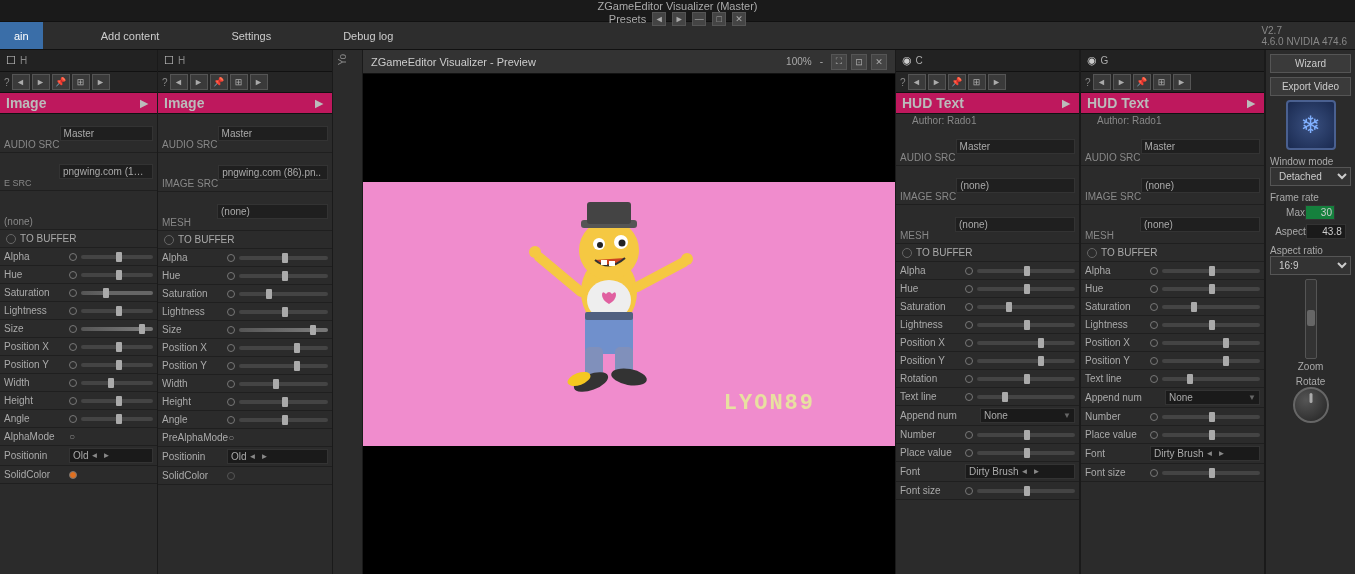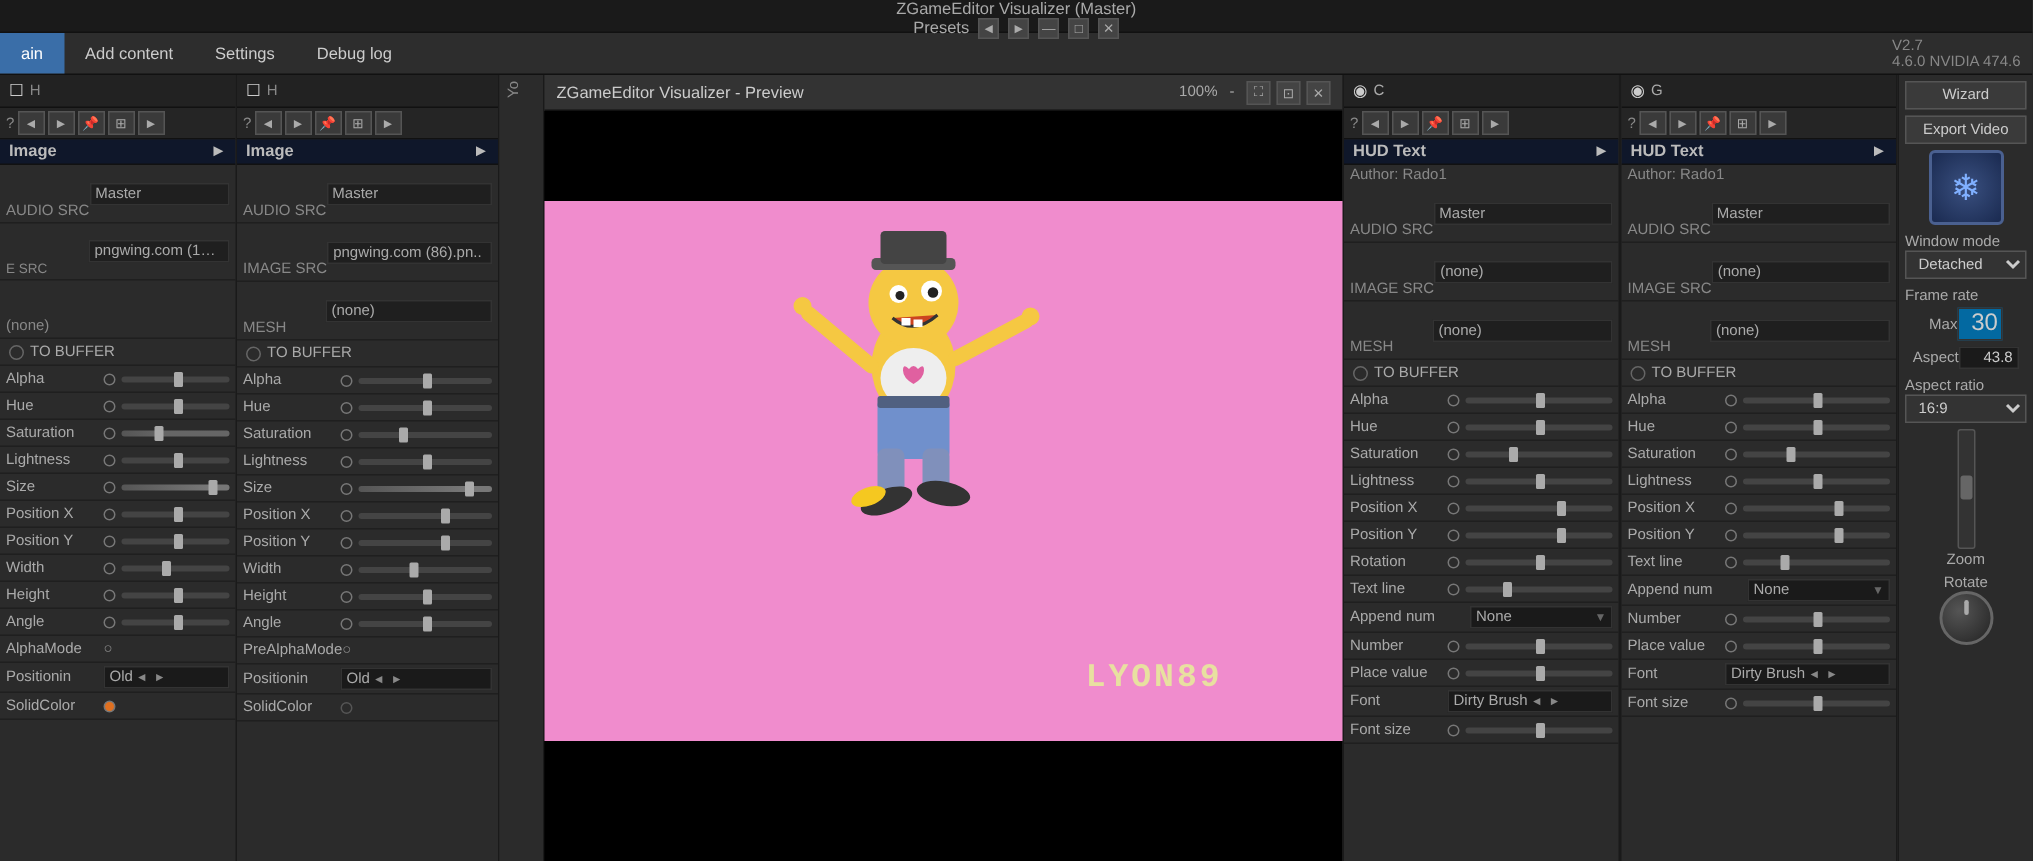--- a/index.html
+++ b/index.html
@@ -35,20 +35,21 @@
       font-size: 9px; color: #aaa;
     }
 
     
     .menu-bar {
       background: #2d2d2d;
       height: 28px;
       display: flex;
       align-items: center;
       border-bottom: 1px solid #111;
+      gap: 44px;
     }
     .menu-tab {
       padding: 4px 14px;
       color: #ccc;
       cursor: pointer;
       font-size: 11px;
       height: 100%;
       display: flex;
       align-items: center;
     }
@@ -105,23 +106,23 @@
       border: 1px solid #555;
       color: #aaa;
       cursor: pointer;
       display: inline-flex;
       align-items: center;
       justify-content: center;
       font-size: 9px;
     }
 
     .section-label {
-      background: #0f172a;
+      background: #be185d;
       color: #bbb;
-      font-size: 11px;
+      font-size: 14px;
       font-weight: bold;
       padding: 2px 6px;
       border-bottom: 1px solid #111;
     }
 
     
     .panel-body {
       flex: 1;
       overflow-y: auto;
       overflow-x: hidden;
@@ -286,20 +287,21 @@
       align-items: center;
       justify-content: center;
       font-size: 9px;
     }
 
     .preview-canvas {
       flex: 1;
       background: #000;
       display: flex;
       flex-direction: column;
+      gap: 48px;
     }
 
     .canvas-black-top {
       height: 60px;
       background: #000;
     }
 
     .canvas-pink {
       flex: 1;
       background: #f08ccd;
@@ -471,21 +473,21 @@
     }
 
     
     ::-webkit-scrollbar { width: 6px; }
     ::-webkit-scrollbar-track { background: #1a1a1a; }
     ::-webkit-scrollbar-thumb { background: #444; border-radius: 3px; }
 
     .hud-author {
       color: #888;
       font-size: 10px;
-      padding: 1px 4px;
+      padding: 1px 16px;
     }
 
   </style>
 </head>
 <body>
 
 <div class="title-bar">
   <span class="title-bar-left">ZGameEditor Visualizer (Master)</span>
   <div class="title-bar-right">
     <span>Presets</span>
@@ -1184,21 +1186,21 @@
       <div class="right-label">Window mode</div>
       <select class="mode-select">
         <option>Detached</option>
       </select>
     </div>
 
     <div>
       <div class="right-label">Frame rate</div>
       <div class="frame-row">
         <span class="right-label">Max</span>
-        <input type="text" class="right-value" style="width: 30px; background: #0369a1; border: 1px solid rgb(51, 51, 51); color: rgb(204, 204, 204); font-size: 16px; padding: 1px 2px;" value="30">
+        <input type="text" class="right-value" style="width: 30px; background: #15803d; border: 1px solid rgb(51, 51, 51); color: rgb(204, 204, 204); font-size: 10px; padding: 1px 2px;" value="30">
       </div>
       <div class="frame-row">
         <span class="right-label">Aspect</span>
         <span class="right-value">43.8</span>
       </div>
     </div>
 
     <div>
       <div class="right-label">Aspect ratio</div>
       <select class="mode-select">

